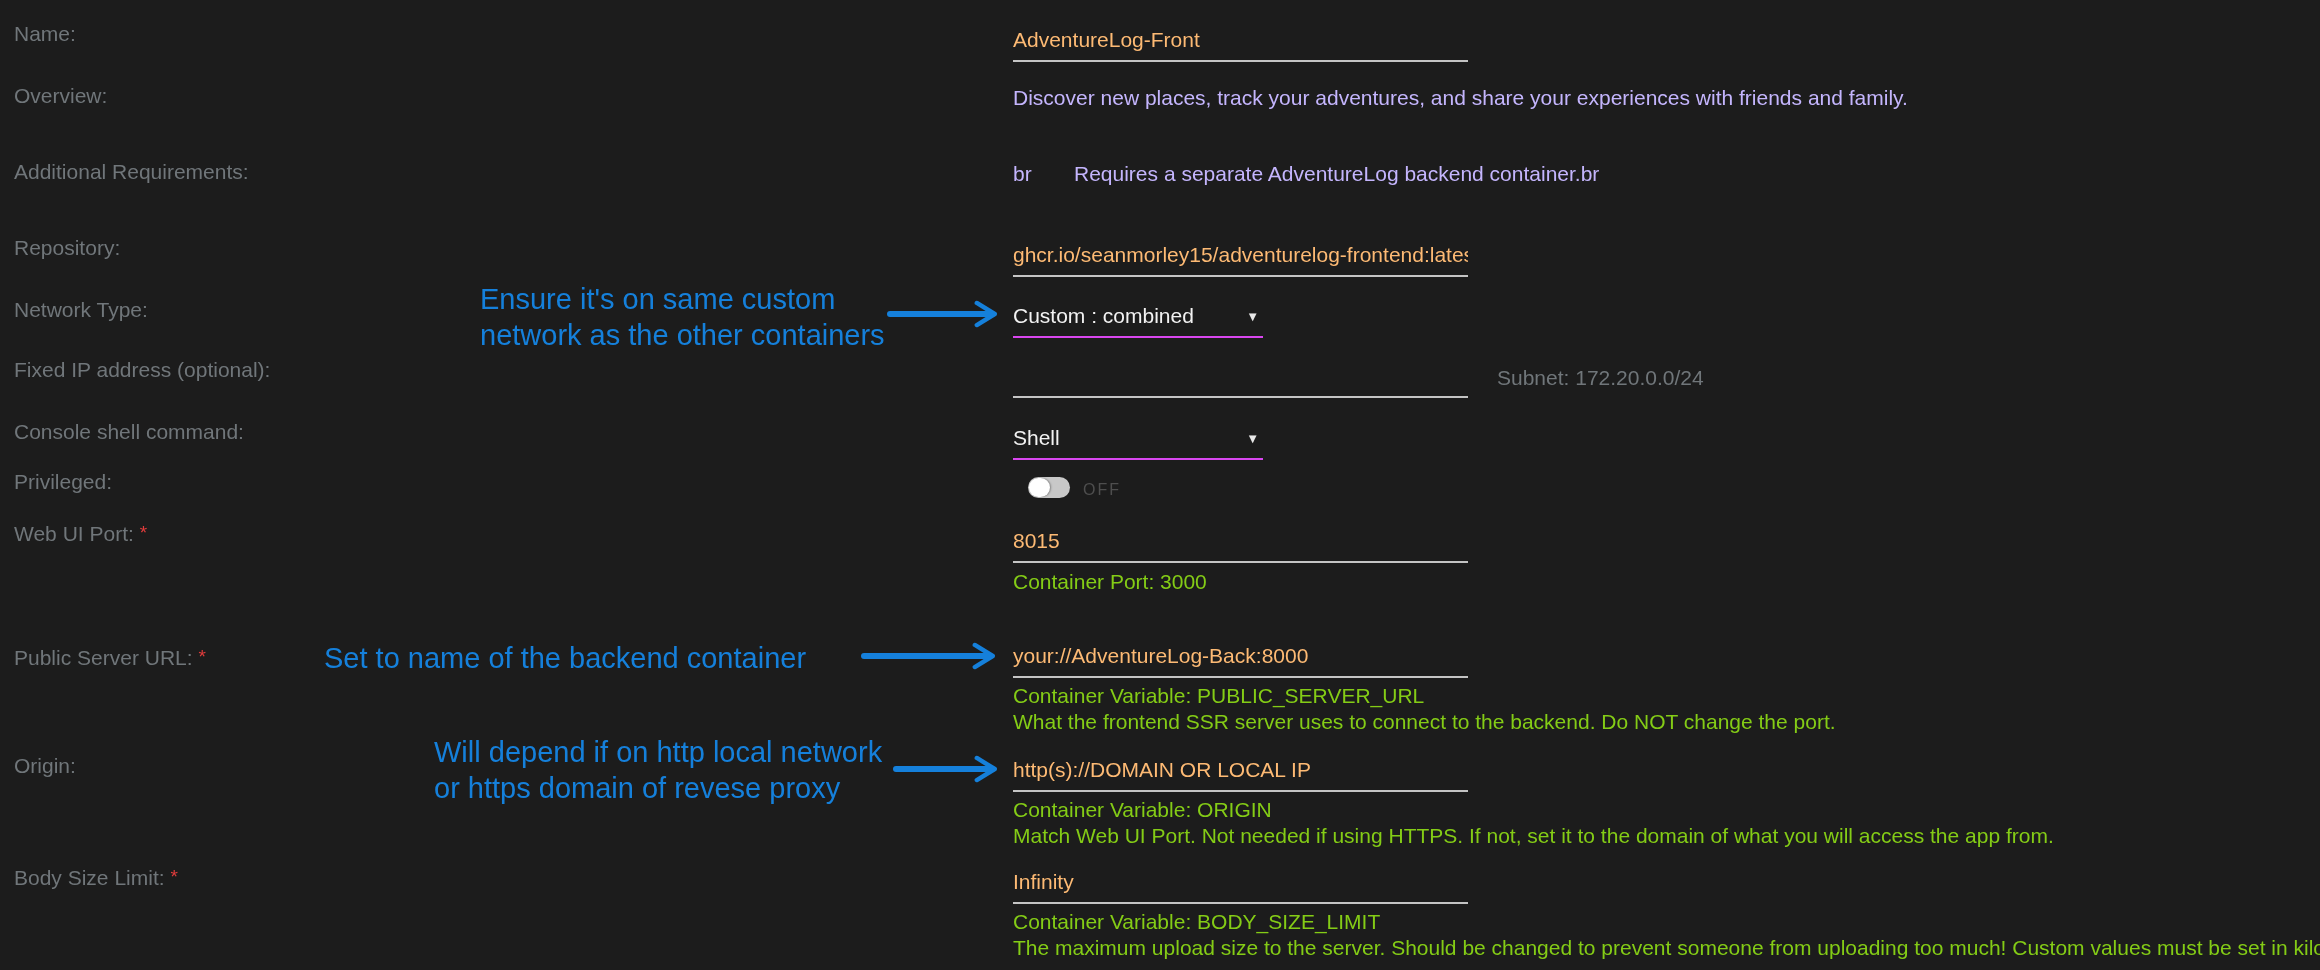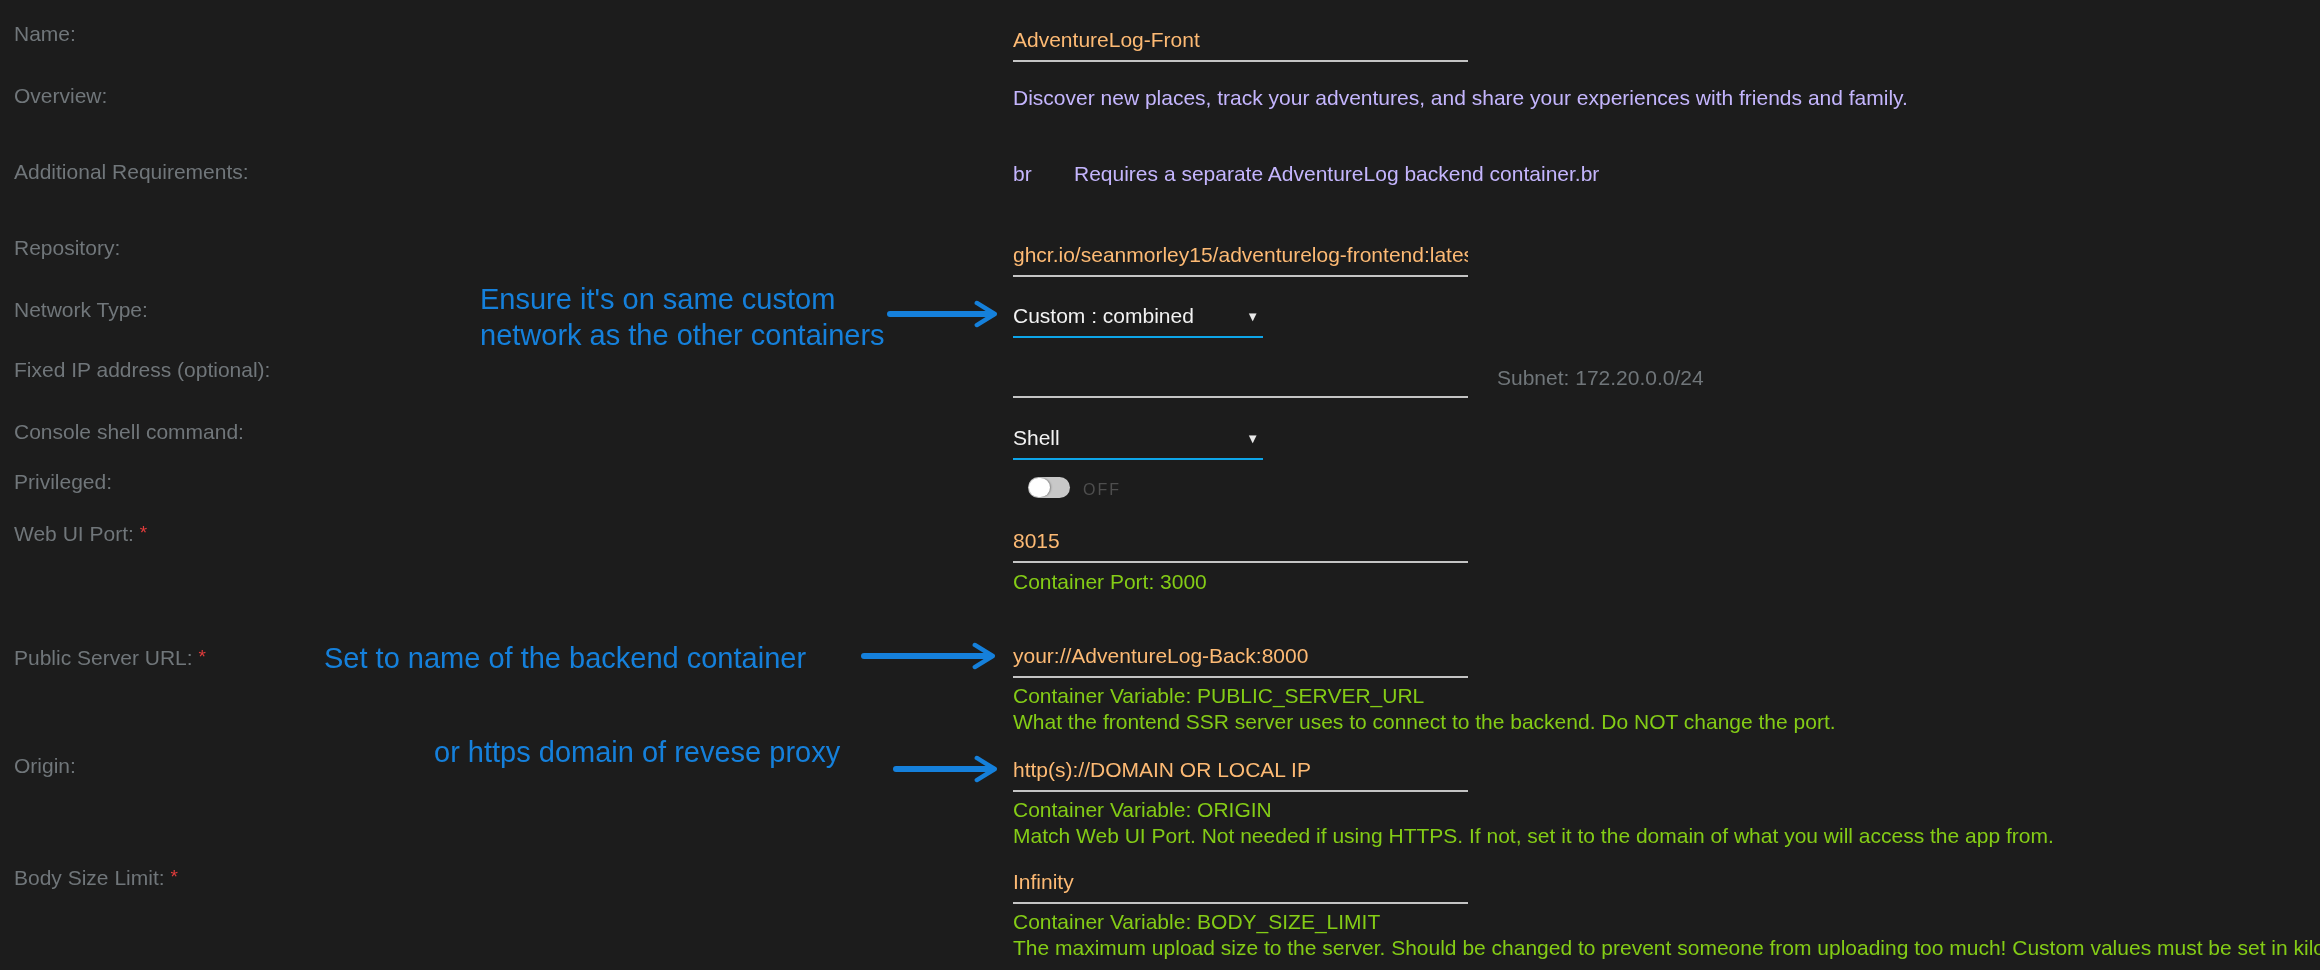--- a/index.html
+++ b/index.html
@@ -18,21 +18,21 @@
   .req{color:#e13c3c;font-size:19px;vertical-align:2px;margin-left:6px;}
   .field{
     position:absolute;left:1013px;width:455px;height:32px;
     border-bottom:2px solid #c4c4c4;
     font-size:21px;color:#fdba74;
     white-space:nowrap;overflow:hidden;
     box-sizing:content-box;
   }
   .select{
     position:absolute;left:1013px;width:250px;height:32px;
-    border-bottom:2px solid #0ea5e9;
+    border-bottom:2px solid #d946ef;
     font-size:21px;color:#f2f2f2;white-space:nowrap;
   }
   .select .dd{
     position:absolute;right:4px;top:5px;
     font-size:13px;color:#e8e8e8;
   }
   .desc{
     position:absolute;font-size:21px;color:#c4b5fd;white-space:nowrap;
   }
   .help{
@@ -146,20 +146,21 @@
     <line x1="4" y1="18" x2="130" y2="18" marker-end="url(#ah)"></line>
   </svg>
 
   <div class="lbl" style="top:754px">Origin:</div>
   <div class="field" style="top:758px">
     <span>http(s)://DOMAIN OR LOCAL IP</span>
   </div>
   <div class="help" style="top:798px">Container Variable: ORIGIN</div>
   <div class="help" style="top:824px">Match Web UI Port. Not needed if using HTTPS. If not, set it to the domain of what you will access the app from.</div>
   <div class="anno" style="left:434px;top:734px">
+    <div>Will depend if on http local network</div>
     <div>or https domain of revese proxy</div>
   </div>
   <svg class="arrow" style="left:892px;top:751px" width="112" height="36">
     <line x1="4" y1="18" x2="100" y2="18" marker-end="url(#ah)"></line>
   </svg>
 
   <div class="lbl" style="top:866px">
     <span>Body Size Limit:</span><span class="req">*</span>
   </div>
   <div class="field" style="top:870px">

